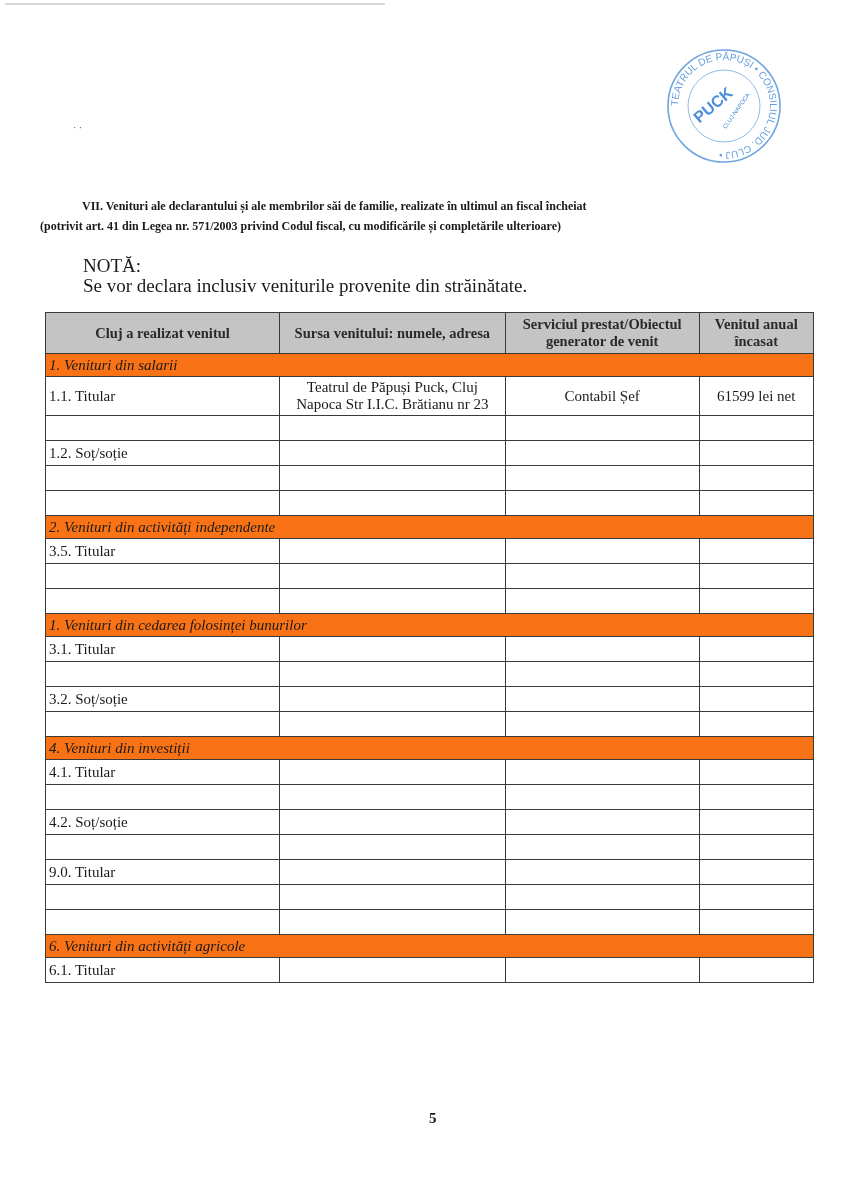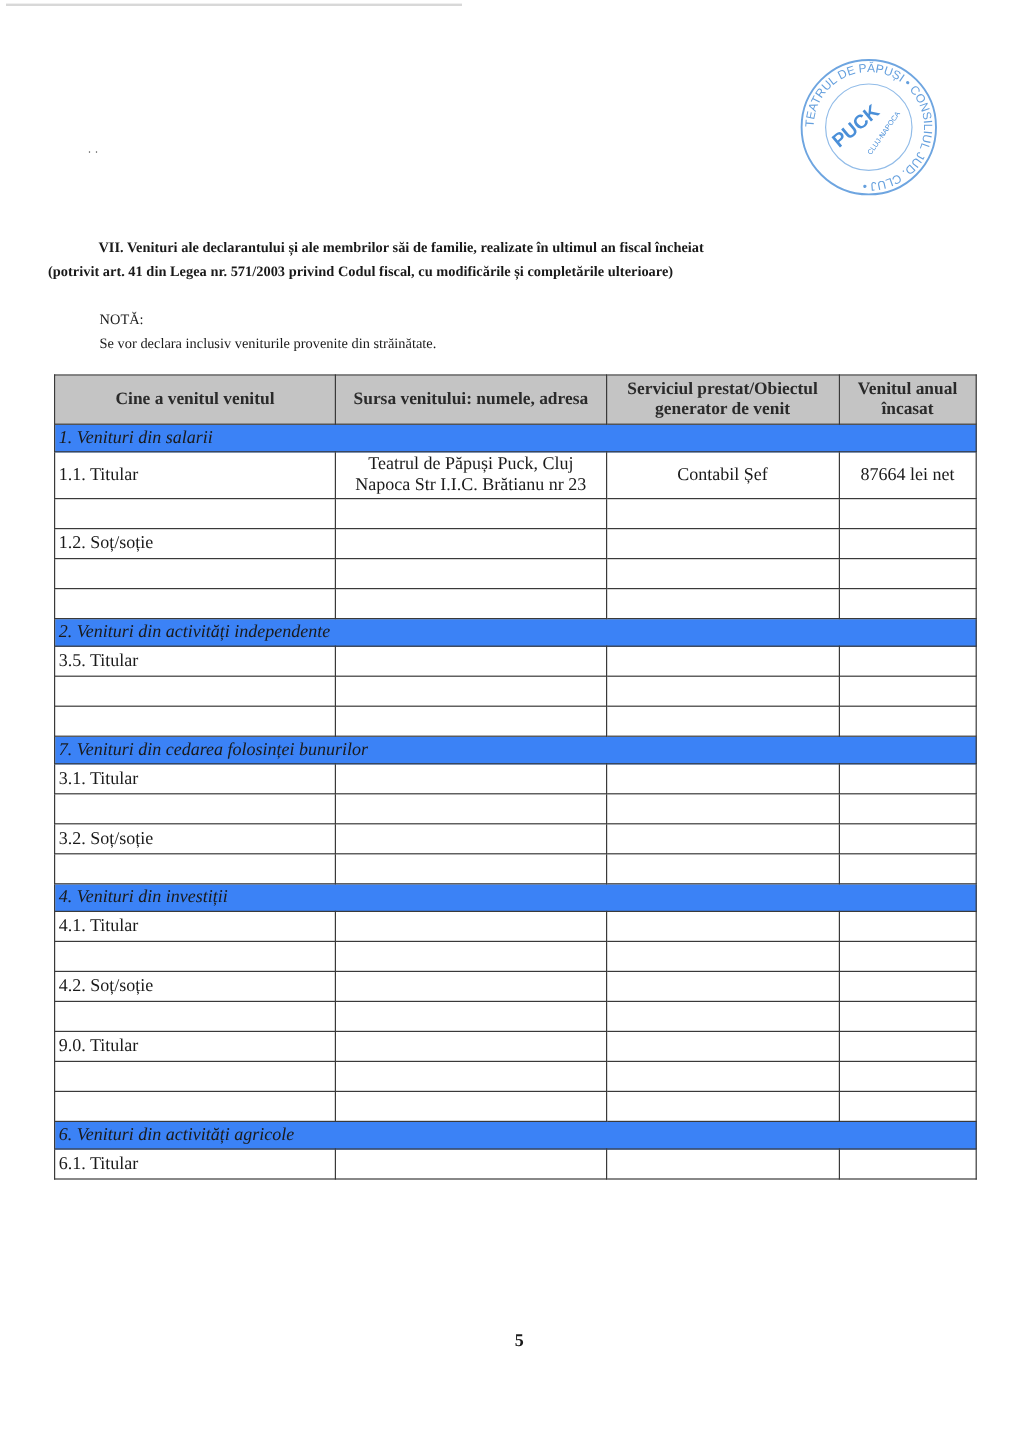--- a/index.html
+++ b/index.html
@@ -5,29 +5,29 @@
   html, body { margin: 0; padding: 0; background: #ffffff; }
   body { width: 849px; height: 1200px; position: relative; overflow: hidden;
          font-family: "Liberation Serif", serif; color: #1a1a1a; }
   .topline { position: absolute; left: 5px; top: 3px; width: 380px; height: 2px; background: #d8d8d8; }
   .dots { position: absolute; left: 73px; top: 122px; font-size: 10px; color: #555; }
   .stamp { position: absolute; left: 662px; top: 48px; width: 124px; height: 116px; }
   .heading { position: absolute; left: 40px; top: 196px; width: 780px; font-weight: bold;
              font-size: 12px; line-height: 20px; }
   .heading .l1 { display: block; padding-left: 42px; }
   .heading .l2 { display: block; }
-  .note { position: absolute; left: 83px; top: 256px; font-size: 12px; line-height: 20px; }
+  .note { position: absolute; left: 83px; top: 256px; font-size: 19px; line-height: 20px; }
   table.income { position: absolute; left: 45px; top: 312px; width: 769px; border-collapse: collapse;
                  font-size: 15px; table-layout: fixed; }
   table.income td, table.income th { border: 1px solid #3a3a3a; padding: 0 3px; height: 24px;
                  line-height: 17px; vertical-align: middle; }
   table.income th { background: #c4c4c4; font-weight: bold; font-size: 14.5px; height: 40px;
                  color: #2a2a2a; text-align: center; }
   .col1 { width: 227px; } .col2 { width: 219px; } .col3 { width: 188px; } .col4 { width: 111px; }
-  tr.section td { background: #3b82f6; font-style: italic; height: 22px; }
+  tr.section td { background: #f97316; font-style: italic; height: 22px; }
   td.c { text-align: center; }
   tr.tall td { height: 38px; }
   .pagenum { position: absolute; left: 429px; top: 1110px; font-weight: bold; font-size: 15px; }
 </style>
 </head>
 <body>
 
 <div class="topline"></div>
 <div class="dots">· ·</div>
 
@@ -56,35 +56,35 @@
 
 <table class="income">
   <colgroup>
       <col class="col1">
       <col class="col2">
       <col class="col3">
       <col class="col4">
     </colgroup>
   <thead>
     <tr>
-      <th>Cine a venitul venitul</th>
+      <th>Cluj a realizat venitul</th>
       <th>Sursa venitului: numele, adresa</th>
       <th>Serviciul prestat/Obiectul generator de venit</th>
       <th>Venitul anual încasat</th>
     </tr>
   </thead>
   <tbody id="tbody">
       <tr class="section">
         <td colspan="4">1. Venituri din salarii</td>
       </tr>
       <tr class="tall">
         <td>1.1. Titular</td>
         <td class="c">Teatrul de Păpuși Puck, Cluj Napoca Str I.I.C. Brătianu nr 23</td>
         <td class="c">Contabil Șef</td>
-        <td class="c">87664 lei net</td>
+        <td class="c">61599 lei net</td>
       </tr>
       <tr>
         <td></td>
         <td class="c"></td>
         <td class="c"></td>
         <td class="c"></td>
       </tr>
       <tr>
         <td>1.2. Soț/soție</td>
         <td class="c"></td>
@@ -118,21 +118,21 @@
         <td class="c"></td>
         <td class="c"></td>
       </tr>
       <tr>
         <td></td>
         <td class="c"></td>
         <td class="c"></td>
         <td class="c"></td>
       </tr>
       <tr class="section">
-        <td colspan="4">7. Venituri din cedarea folosinței bunurilor</td>
+        <td colspan="4">1. Venituri din cedarea folosinței bunurilor</td>
       </tr>
       <tr>
         <td>3.1. Titular</td>
         <td class="c"></td>
         <td class="c"></td>
         <td class="c"></td>
       </tr>
       <tr>
         <td></td>
         <td class="c"></td>

